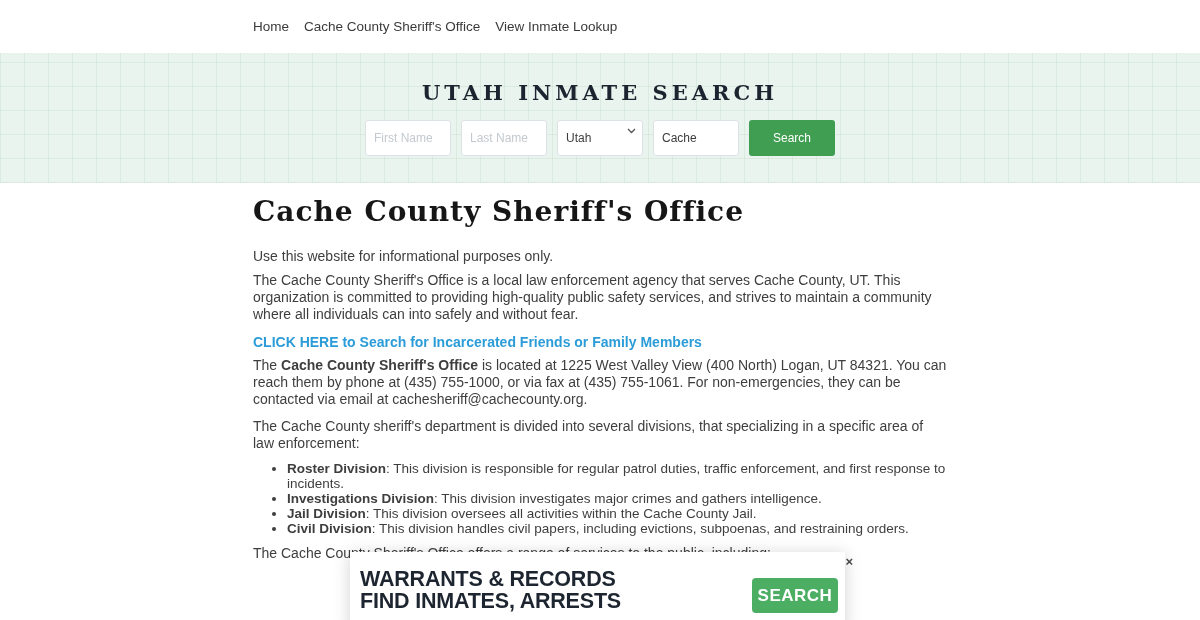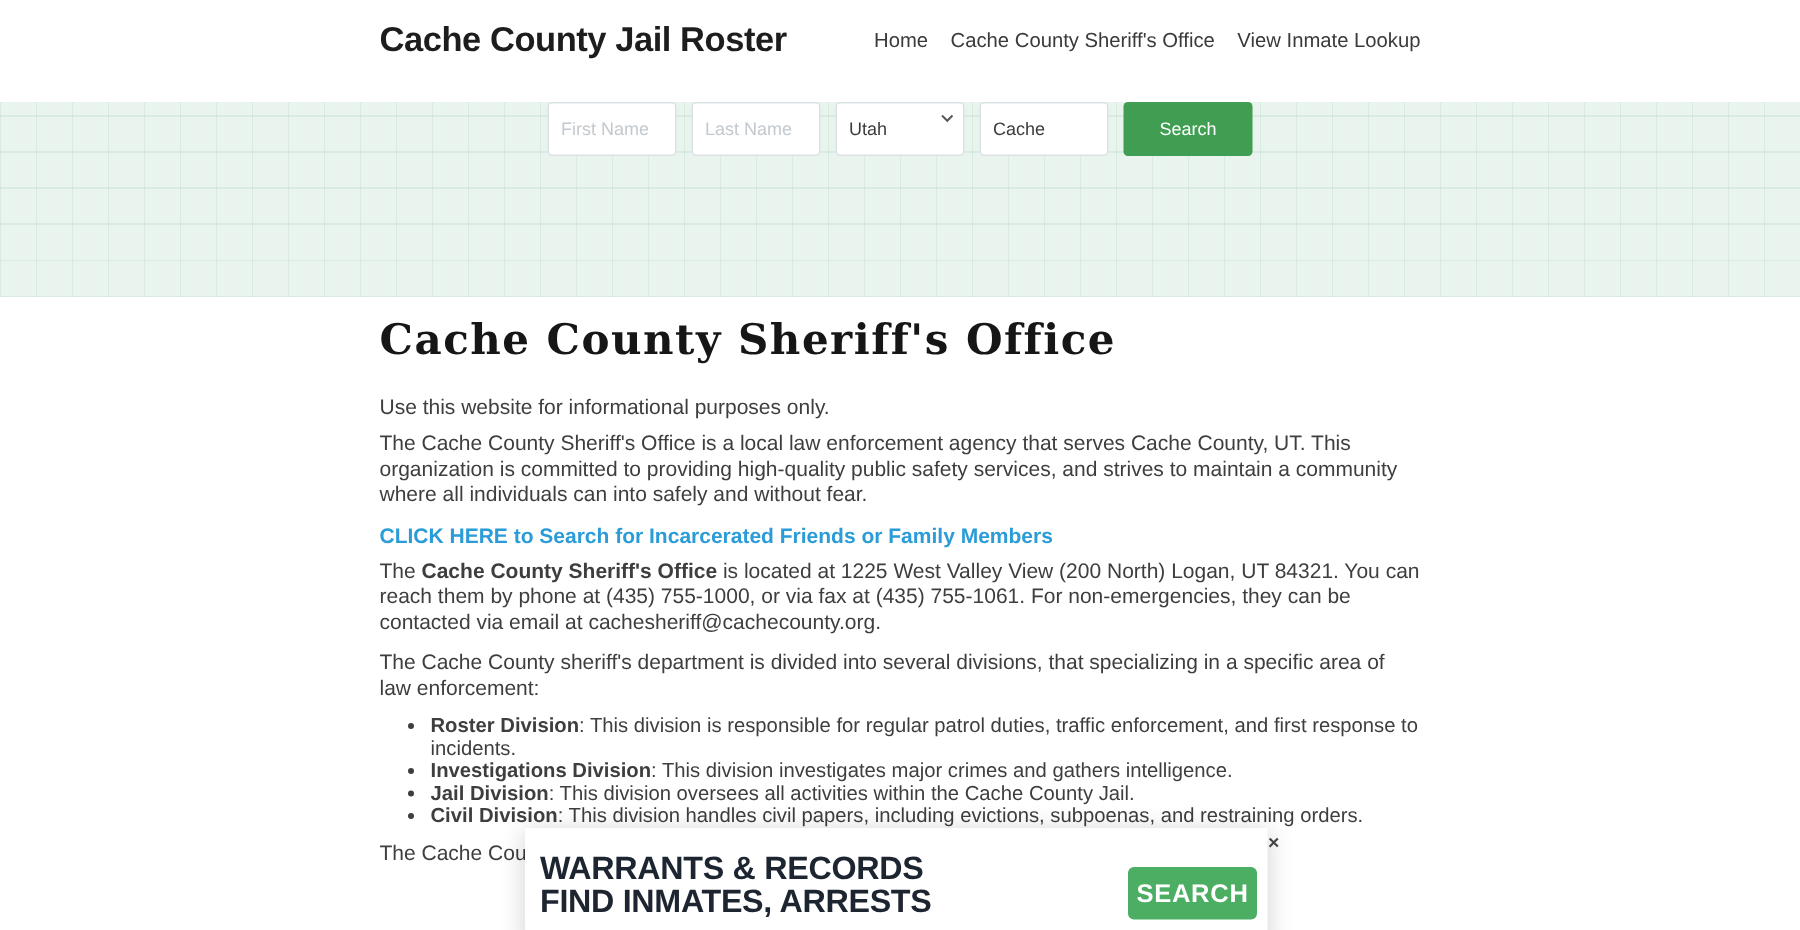--- a/index.html
+++ b/index.html
@@ -97,30 +97,30 @@
   .popup-close {
     position: absolute; top: 3px; right: -8px; font-size: 13px; font-weight: bold;
     color: #444; cursor: pointer; line-height: 13px;
   }
 </style>
 </head>
 <body>
 
 <header class="site-header">
   <div class="container">
-    <div class="site-title">Cache County Jail Roster</div>
     <nav class="top-nav">
       <a>Home</a>
       <a>Cache County Sheriff's Office</a>
       <a>View Inmate Lookup</a>
     </nav>
   </div>
 </header>
 
 <section class="search-banner">
+  <h2>UTAH INMATE SEARCH</h2>
   <div class="search-form">
     <input type="text" placeholder="First Name" style="">
     <input type="text" placeholder="Last Name" style="">
     <span class="select-wrap">
       <select>
         <option>Utah</option>
       </select>
       <span class="select-chevron">
         <svg width="9" height="6" viewBox="0 0 9 6">
             <polyline points="1,1 4.5,4.5 8,1" fill="none" stroke="#555" stroke-width="1.3"></polyline>
@@ -136,21 +136,21 @@
 
 
   <h1 class="page-title">Cache County Sheriff's Office</h1>
 
   <p class="p-intro">Use this website for informational purposes only.</p>
 
   <p class="p-about">The Cache County Sheriff's Office is a local law enforcement agency that serves Cache County, UT. This organization is committed to providing high-quality public safety services, and strives to maintain a community where all individuals can into safely and without fear.</p>
 
   <a class="click-link">CLICK HERE to Search for Incarcerated Friends or Family Members</a>
 
-  <p class="p-location"><span>The </span><b>Cache County Sheriff's Office</b><span> is located at 1225 West Valley View (200 North) Logan, UT 84321. You can reach them by phone at (435) 755-1000, or via fax at (435) 755-1061. For non-emergencies, they can be contacted via email at cachesheriff@cachecounty.org.</span></p>
+  <p class="p-location"><span>The </span><b>Cache County Sheriff's Office</b><span> is located at 1225 West Valley View (400 North) Logan, UT 84321. You can reach them by phone at (435) 755-1000, or via fax at (435) 755-1061. For non-emergencies, they can be contacted via email at cachesheriff@cachecounty.org.</span></p>
 
   <p class="p-divisions-intro">The Cache County sheriff's department is divided into several divisions, that specializing in a specific area of law enforcement:</p>
 
   <ul class="divisions">
     <li><b>Roster Division</b><span>: This division is responsible for regular patrol duties, traffic enforcement, and first response to incidents.</span></li>
     <li><b>Investigations Division</b><span>: This division investigates major crimes and gathers intelligence.</span></li>
     <li><b>Jail Division</b><span>: This division oversees all activities within the Cache County Jail.</span></li>
     <li><b>Civil Division</b><span>: This division handles civil papers, including evictions, subpoenas, and restraining orders.</span></li>
   </ul>
 

